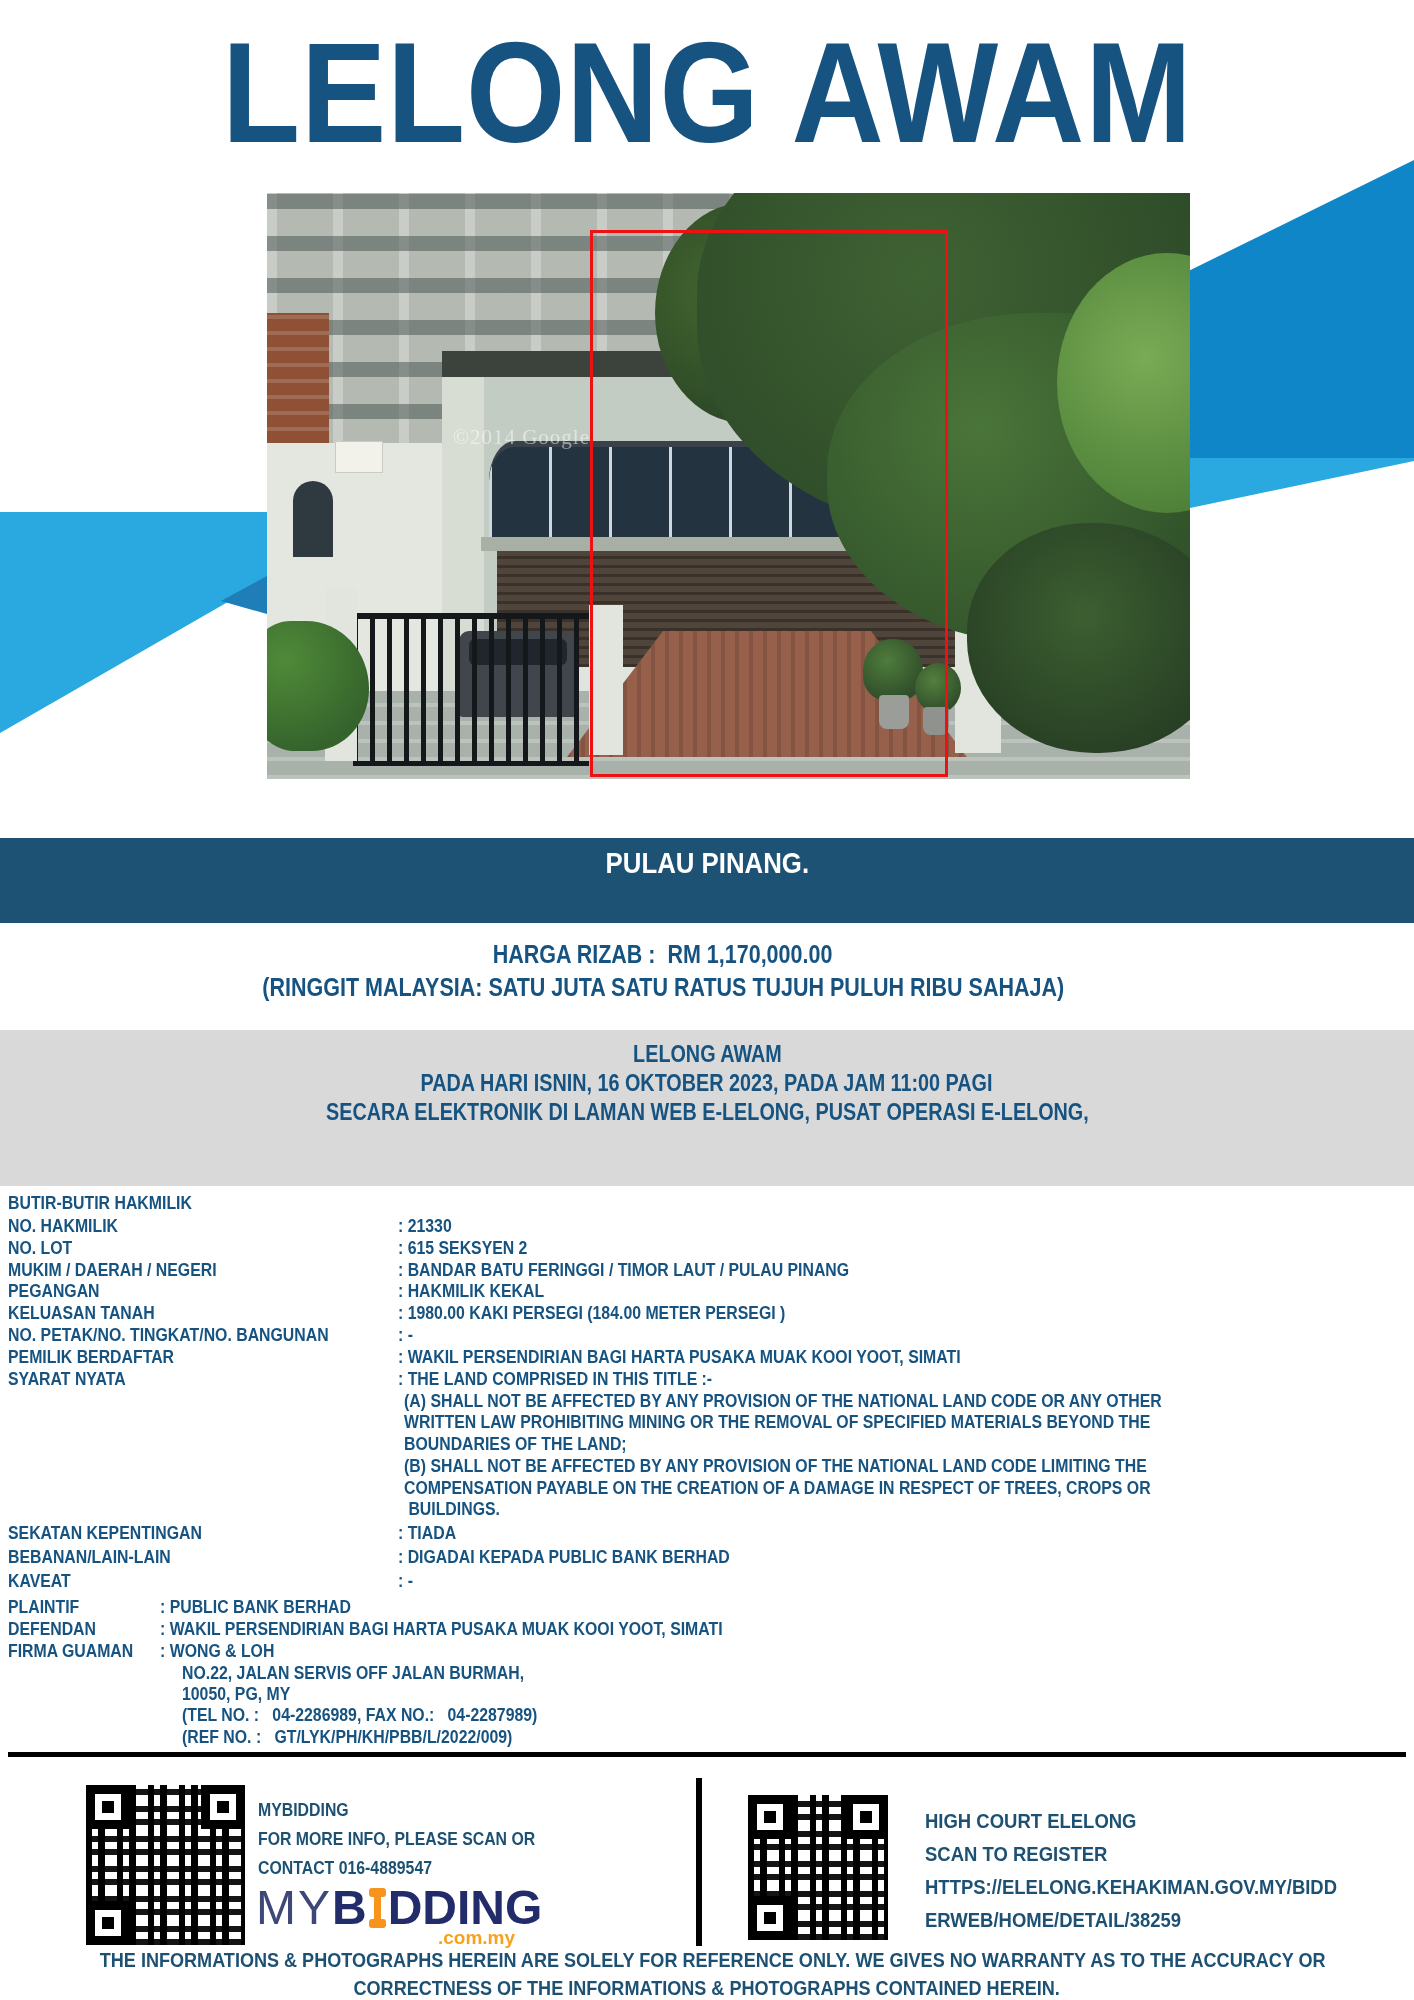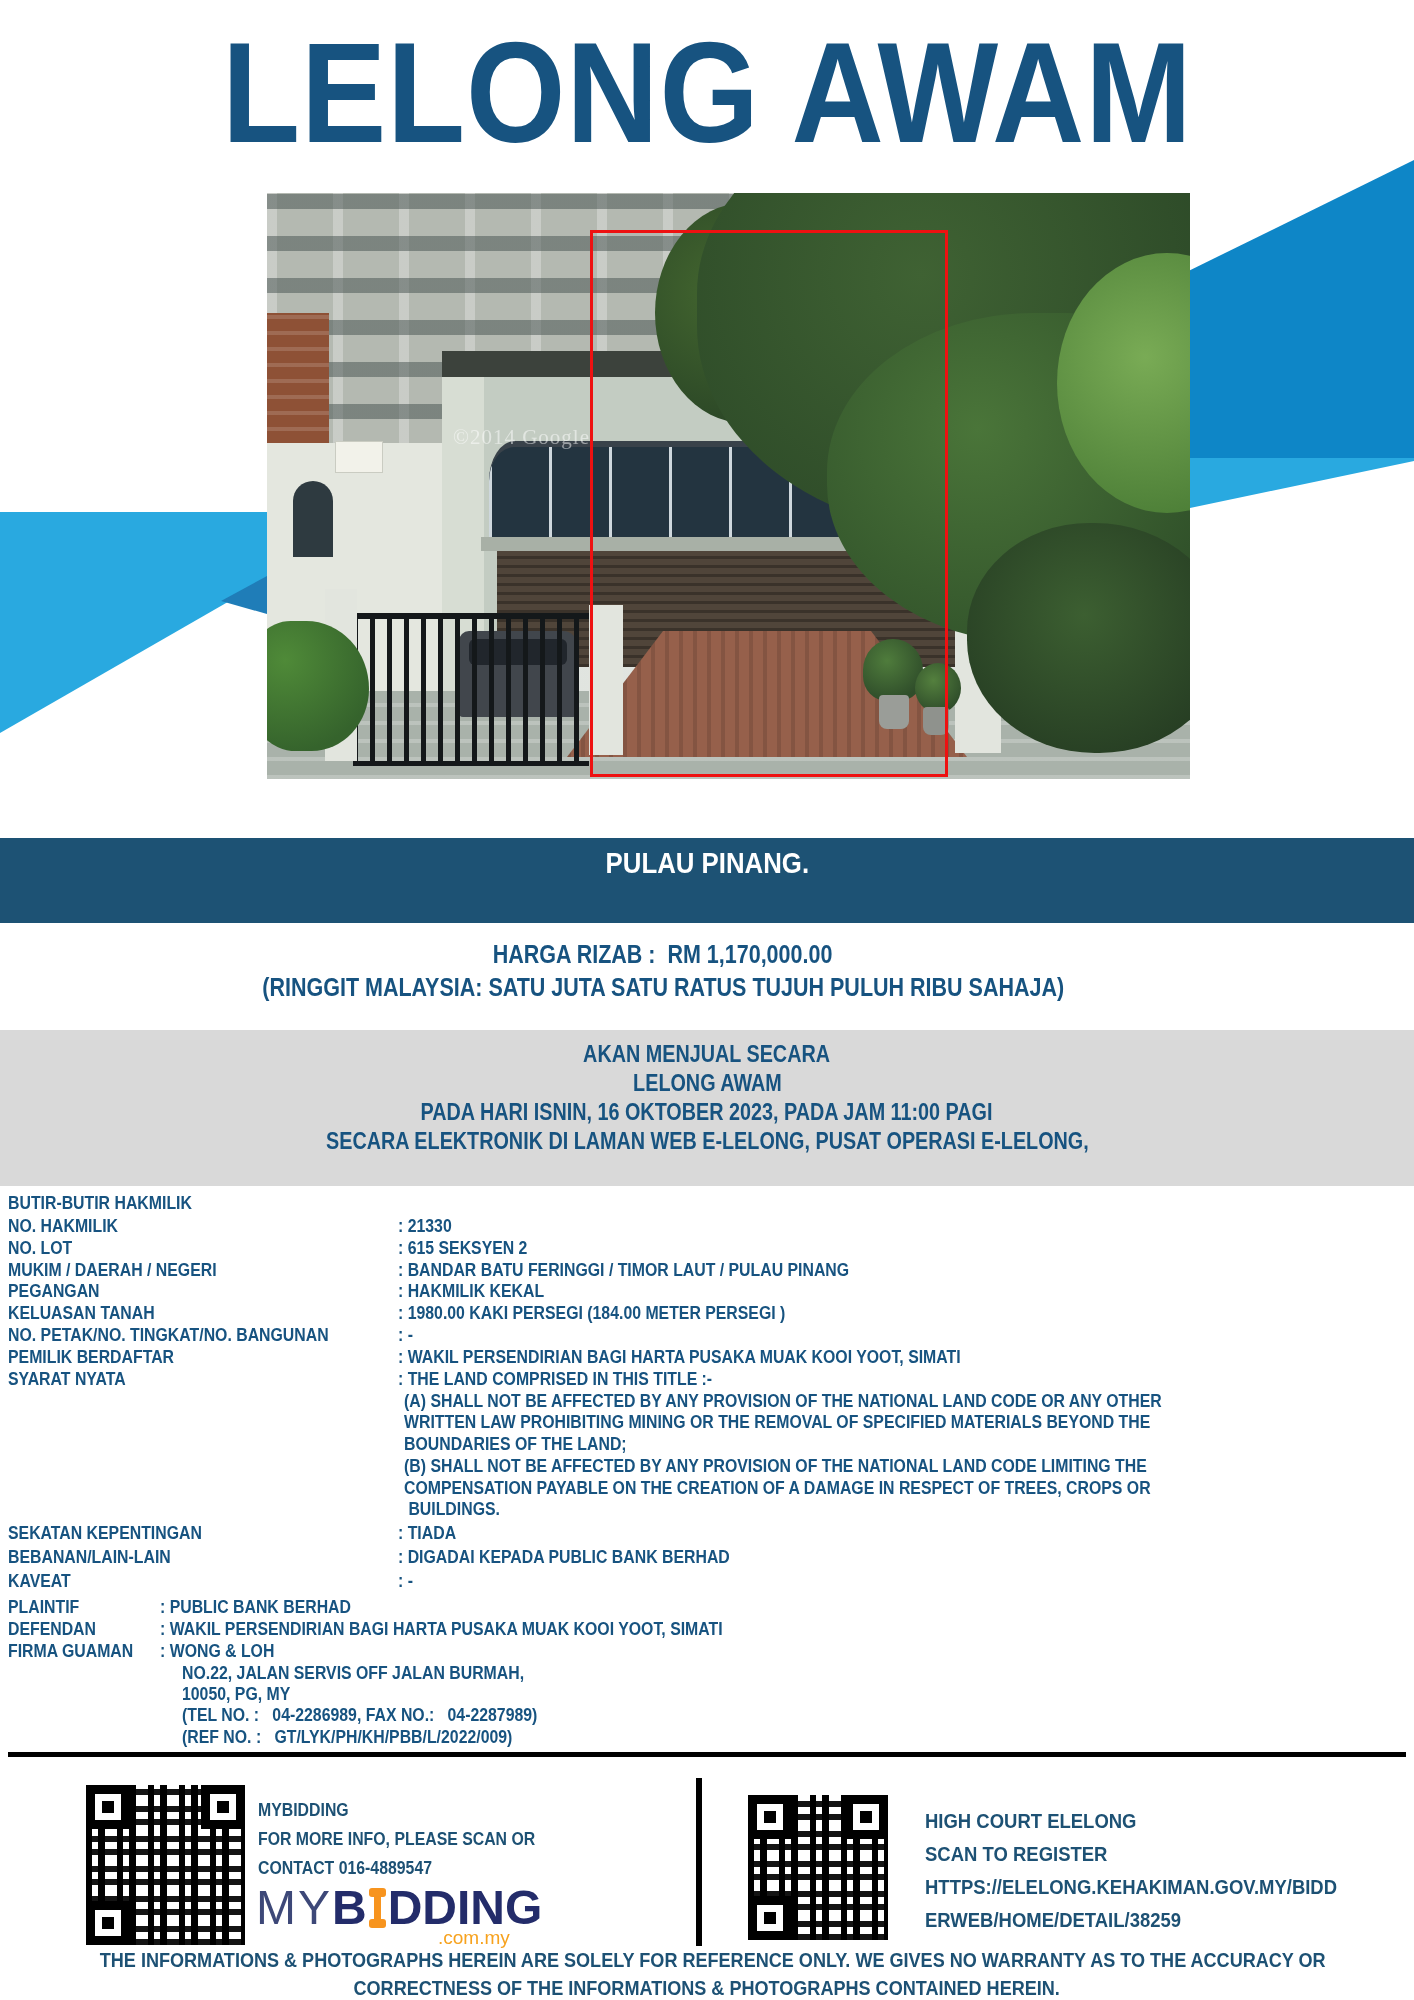--- a/index.html
+++ b/index.html
@@ -103,21 +103,21 @@
   .qrR{left:748px;top:1795px;width:140px;height:145px;}
   .fL{left:258px;top:1796px;color:#1d5174;font-size:18px;line-height:29px;}
   .fR{left:925px;top:1804px;color:#1d5174;font-size:21px;line-height:33px;}
   .logo{left:256px;top:1884px;color:#232c6a;font-size:48px;line-height:48px;white-space:nowrap;}
   .logo .my{font-weight:normal;letter-spacing:2px;color:#3d4878;}
   .logo .hv{font-weight:bold;letter-spacing:0px;}
   .gavel{display:inline-block;position:relative;width:17px;height:36px;margin:0 2px;vertical-align:-2px;
     background:linear-gradient(#f7941e,#f7941e) center/7px 100% no-repeat;}
   .gavel:before,.gavel:after{content:"";position:absolute;left:0;width:17px;height:9px;background:#f7941e;border-radius:3px;}
   .gavel:before{top:-2px;} .gavel:after{bottom:-2px;}
-  .domain{left:438px;top:1927px;color:#f7a21e;font-size:19px;font-weight:normal;}
+  .domain{left:438px;top:1927px;color:#f7a21e;font-size:19px;font-weight:bold;}
   
   .disc{left:0;top:1946px;width:1414px;text-align:center;color:#1d5174;}
   .disc .line{font-size:21px;line-height:28px;}
 </style>
 </head>
 <body>
 
 <div class="abs title-wrap">
   <span class="cx">LELONG AWAM</span>
 </div>
@@ -174,21 +174,20 @@
   <div class="pad"></div>
   <div class="line"><span class="cx">PULAU PINANG.</span></div>
 </div>
 
 <div class="abs price">
   <div class="line"><span class="cx">HARGA RIZAB :  RM 1,170,000.00</span></div>
   <div class="line"><span class="cx">(RINGGIT MALAYSIA: SATU JUTA SATU RATUS TUJUH PULUH RIBU SAHAJA)</span></div>
 </div>
 
 <div class="abs notice">
-  <div class="line"><span class="cx">AKAN MENJUAL SECARA</span></div>
   <div class="line"><span class="cx">LELONG AWAM</span></div>
   <div class="line"><span class="cx">PADA HARI ISNIN, 16 OKTOBER 2023, PADA JAM 11:00 PAGI</span></div>
   <div class="line"><span class="cx">SECARA ELEKTRONIK DI LAMAN WEB E-LELONG, PUSAT OPERASI E-LELONG,</span></div>
 </div>
 
 <div class="details">
   <div class="abs dhead"><span class="cl">BUTIR-BUTIR HAKMILIK</span></div>
 
   <div class="abs drow" style="top:1216px">
     <span class="lab"><span class="cl">NO. HAKMILIK</span></span>

